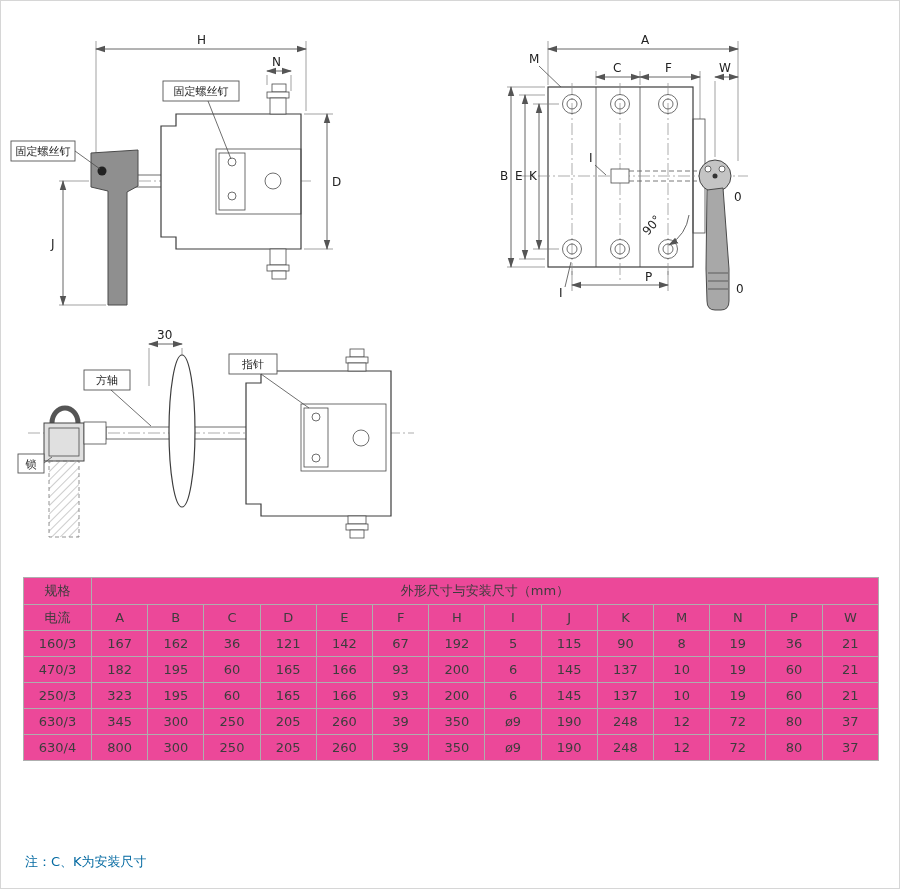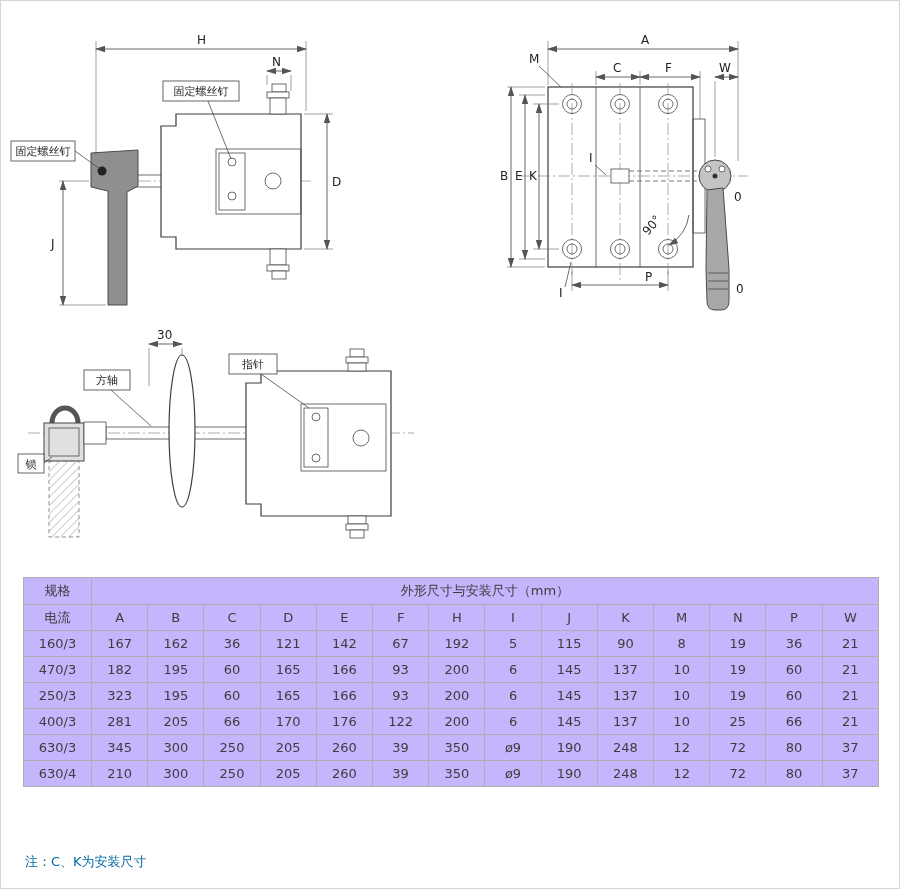--- a/index.html
+++ b/index.html
@@ -14,21 +14,21 @@
   .dim  { stroke:#555; stroke-width:0.9; fill:none; }
   .ext  { stroke:#7a7a7a; stroke-width:0.7; fill:none; }
   .cl   { stroke:#8a8a8a; stroke-width:0.7; fill:none; stroke-dasharray:12 3 2 3; }
   .dash { stroke:#555; stroke-width:0.8; fill:none; stroke-dasharray:5 3; }
   .callout { fill:#fff; stroke:#555; stroke-width:0.9; }
   .handle { fill:#8f8f8f; stroke:#4a4a4a; stroke-width:1; }
   .handle2{ fill:#a8a8a8; stroke:#4a4a4a; stroke-width:1; }
   .hub { fill:#c4c4c4; stroke:#444; stroke-width:1; }
   .lockbody { fill:#e0e0e0; stroke:#444; stroke-width:1; }
 
-  table.dims { position:absolute; left:22px; top:576px; width:856px; border-collapse:collapse; table-layout:fixed; background:#c4b5fd; }
+  table.dims { position:absolute; left:22px; top:576px; width:856px; border-collapse:collapse; table-layout:fixed; background:#ec4899; }
   table.dims th, table.dims td { border:1px solid #aeaeae; font-weight:400; font-size:13px; color:#3d3d3d; text-align:center; height:26px; padding:0 2px; }
   table.dims col.spec { width:68px; }
   table.dims tr.group th { height:27px; }
   .note { position:absolute; left:24px; top:852px; font-size:13px; color:#0369a1; }
 </style>
 </head>
 <body>
 
 <div class="page">
 
@@ -339,56 +339,39 @@
           <td>200</td>
           <td>6</td>
           <td>145</td>
           <td>137</td>
           <td>10</td>
           <td>19</td>
           <td>60</td>
           <td>21</td>
         </tr>
         <tr>
-          <td>400/3</td>
-          <td>281</td>
-          <td>205</td>
-          <td>66</td>
-          <td>170</td>
-          <td>176</td>
-          <td>122</td>
-          <td>200</td>
-          <td>6</td>
-          <td>145</td>
-          <td>137</td>
-          <td>10</td>
-          <td>25</td>
-          <td>66</td>
-          <td>21</td>
-        </tr>
-        <tr>
           <td>630/3</td>
           <td>345</td>
           <td>300</td>
           <td>250</td>
           <td>205</td>
           <td>260</td>
           <td>39</td>
           <td>350</td>
           <td>ø9</td>
           <td>190</td>
           <td>248</td>
           <td>12</td>
           <td>72</td>
           <td>80</td>
           <td>37</td>
         </tr>
         <tr>
           <td>630/4</td>
-          <td>210</td>
+          <td>800</td>
           <td>300</td>
           <td>250</td>
           <td>205</td>
           <td>260</td>
           <td>39</td>
           <td>350</td>
           <td>ø9</td>
           <td>190</td>
           <td>248</td>
           <td>12</td>

